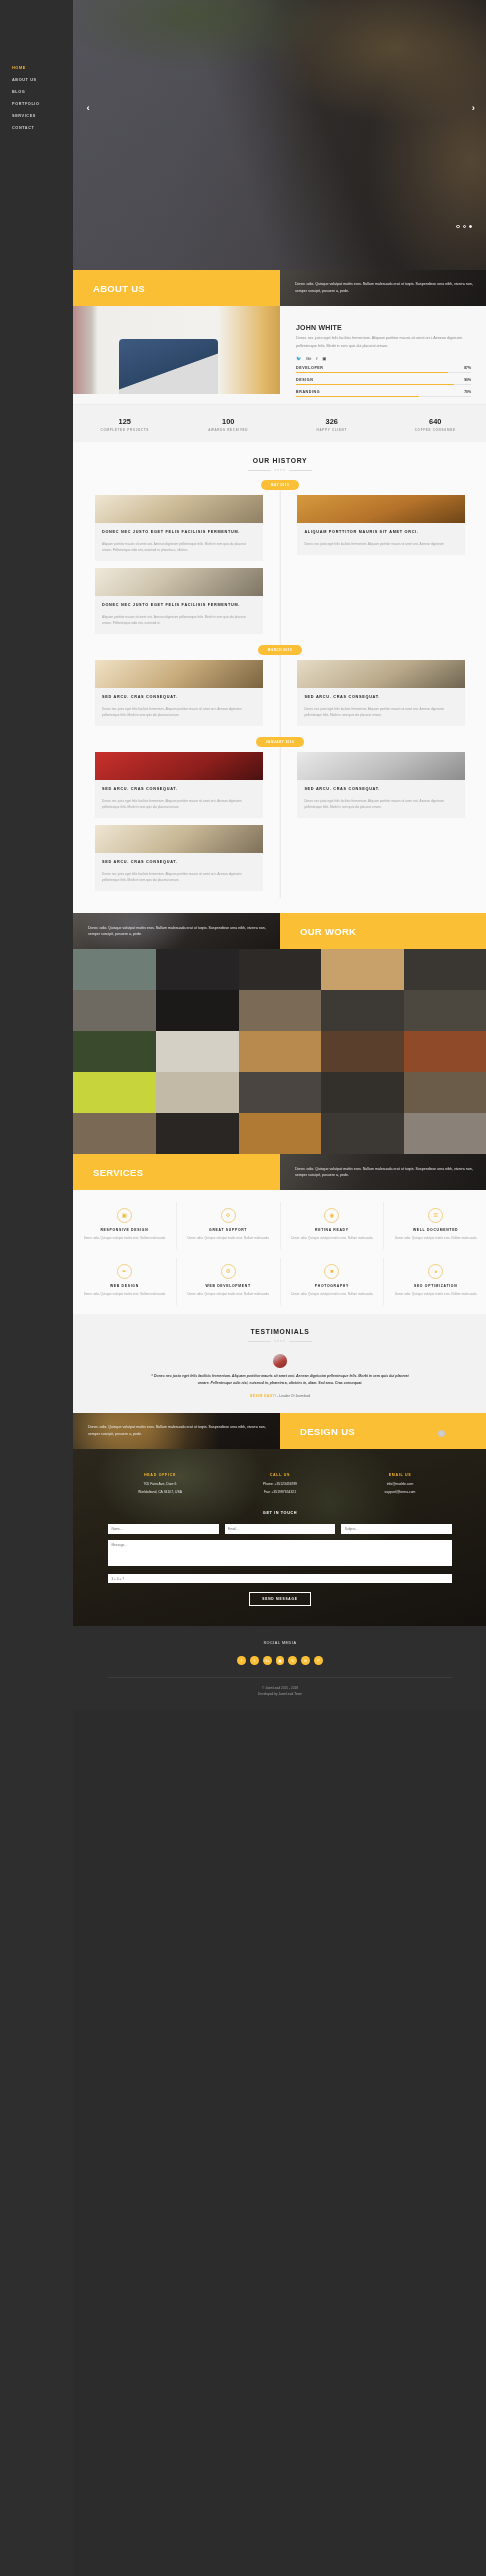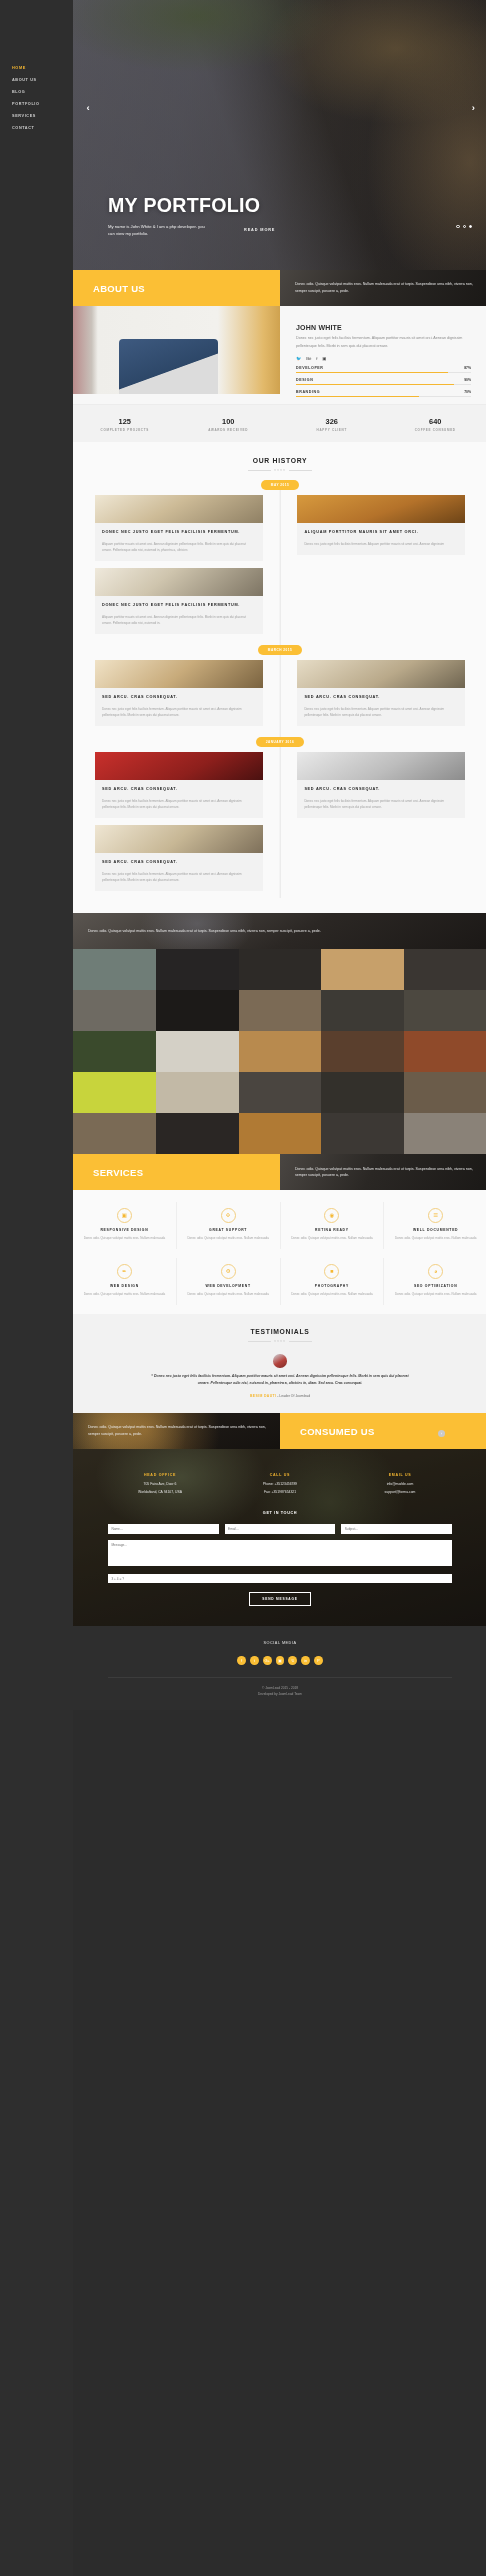--- a/index.html
+++ b/index.html
@@ -251,27 +251,20 @@
       <a class="nav-item" href="#">SERVICES</a>
       <a class="nav-item" href="#">CONTACT</a>
     </div>
 </nav>
 
 <div class="page">
 
   <section class="hero">
     <div class="hero-arrow arrow-left">‹</div>
     <div class="hero-arrow arrow-right">›</div>
-    <div class="hero-content">
-      <div class="hero-title">MY PORTFOLIO</div>
-      <div class="hero-sub-row">
-        <div class="hero-sub">My name is John White &amp; I am a php developer. you can view my portfolio.</div>
-        <a class="read-more" href="#">READ MORE</a>
-      </div>
-    </div>
     <div class="hero-dots">
       <span class="hdot"></span>
       <span class="hdot"></span>
       <span class="hdot on"></span>
     </div>
   </section>
 
   <section class="band">
     <div class="band-label">ABOUT US</div>
     <div class="band-img photo-office">
@@ -435,20 +428,21 @@
             </div>
           </div>
         </div>
     </div>
   </section>
 
   <section class="band">
     <div class="band-img photo-falls">
       <div class="band-text">Donec odio. Quisque volutpat mattis eros. Nullam malesuada erat ut turpis. Suspendisse urna nibh, viverra non, semper suscipit, posuere a, pede.</div>
     </div>
+    <div class="band-label right-side">OUR WORK</div>
   </section>
 
   <section class="gallery" id="galleryHost">
       <div class="gcell" style="background: rgb(111, 125, 119);"></div>
       <div class="gcell" style="background: rgb(38, 36, 36);"></div>
       <div class="gcell" style="background: rgb(45, 42, 39);"></div>
       <div class="gcell" style="background: rgb(199, 160, 106);"></div>
       <div class="gcell" style="background: rgb(58, 54, 50);"></div>
       <div class="gcell" style="background: rgb(110, 106, 98);"></div>
       <div class="gcell" style="background: rgb(28, 26, 24);"></div>
@@ -539,21 +533,21 @@
     <div class="testi-q">“ Donec nec justo eget felis facilisis fermentum. Aliquam porttitor mauris sit amet orci. Aenean dignissim pellentesque felis. Morbi in sem quis dui placerat ornare. Pellentesque odio nisi, euismod in, pharetra a, ultricies in, diam. Sed arcu. Cras consequat.</div>
     <div class="testi-by">
       <b>BESIM DAUTI</b><span> - Leader Of Joomlead</span>
     </div>
   </section>
 
   <section class="band">
     <div class="band-img photo-cafe">
       <div class="band-text">Donec odio. Quisque volutpat mattis eros. Nullam malesuada erat ut turpis. Suspendisse urna nibh, viverra non, semper suscipit, posuere a, pede.</div>
     </div>
-    <div class="band-label right-side">CONSUMED US</div>
+    <div class="band-label right-side">DESIGN US</div>
   </section>
 
   <section class="contact">
     <div class="ct-cols" id="ctHost">
         <div class="ct-col">
           <div class="ct-h">HEAD OFFICE</div>
           <div class="ct-l">
             <div>705 Fairo Ave, Door 6</div>
             <div>Worldaftand, CA 94107, USA</div>
           </div>

